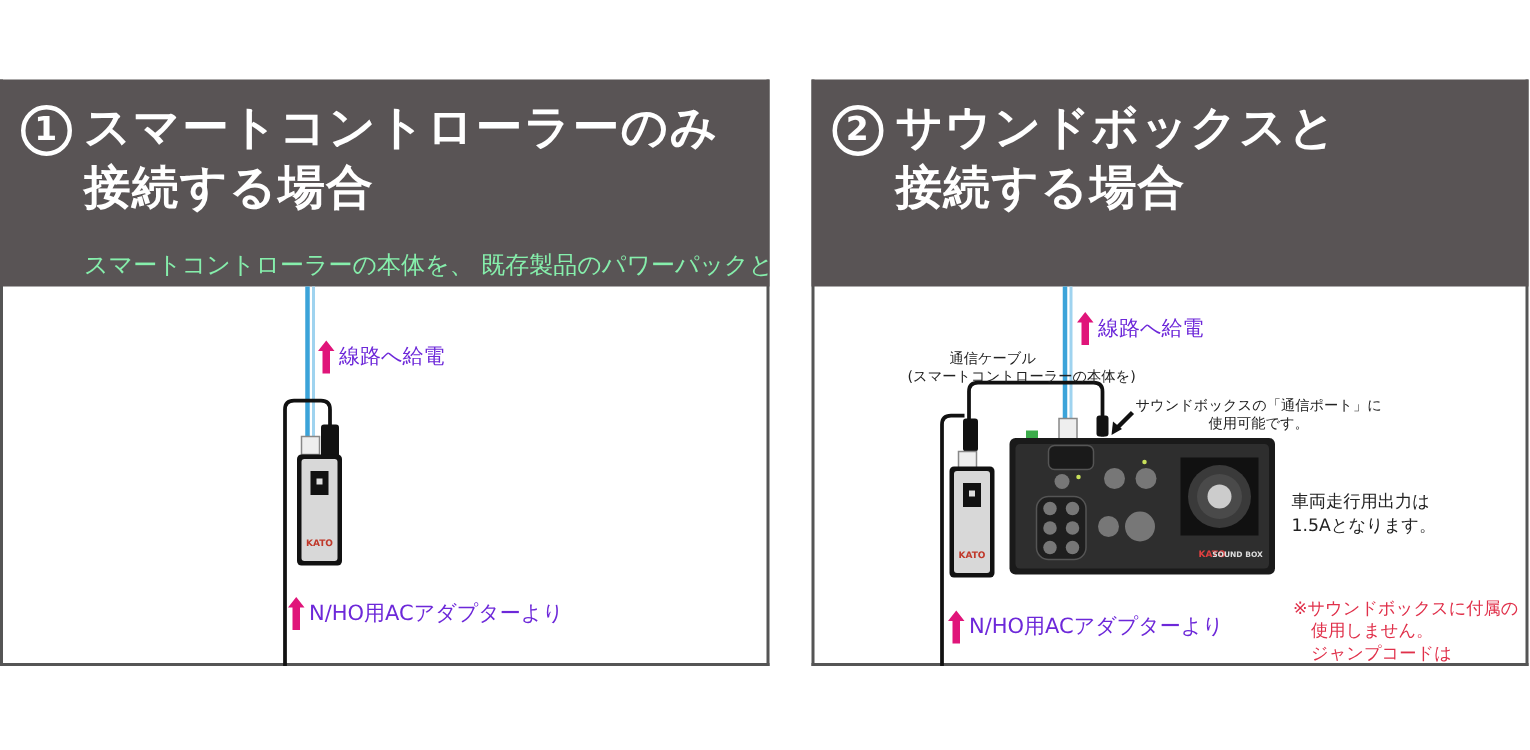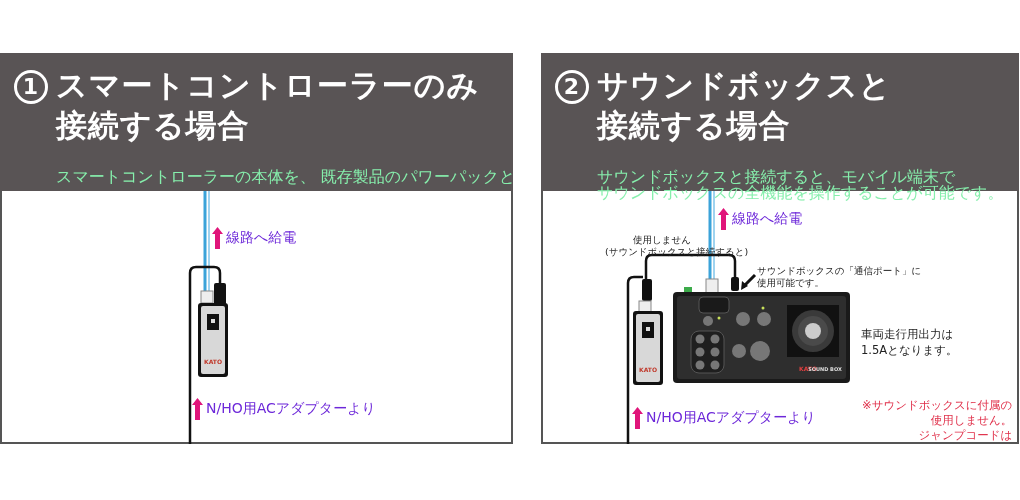--- a/index.html
+++ b/index.html
@@ -60,24 +60,20 @@
     <div class="lbl" style="left:204px;top:209px;">N/HO用ACアダプターより</div>
   </div>
 </div>
 
 <div class="panel p2">
   <div class="hdr">
     <div class="title">
       <span class="num">2</span><span>サウンドボックスと</span>
       <span class="l2">接続する場合</span>
     </div>
-    <div class="sub">
-      <div>サウンドボックスと接続すると、モバイル端末で</div>
-      <div>サウンドボックスの全機能を操作することが可能です。</div>
-    </div>
   </div>
   <div class="diagram">
     <svg width="478" height="253">
 
       <line x1="167" y1="0" x2="167" y2="92" stroke="#3ba3d9" stroke-width="3"></line>
       <line x1="171" y1="0" x2="171" y2="92" stroke="#9fd3ef" stroke-width="2"></line>
       <rect x="163" y="88" width="12" height="14" fill="#eee" stroke="#888"></rect>
 
       <rect x="141" y="96" width="8" height="7" fill="#3cab4a"></rect>
 
@@ -119,34 +115,34 @@
       <circle cx="270" cy="140" r="15" fill="#4a4a4a"></circle>
       <circle cx="270" cy="140" r="8" fill="#ccc"></circle>
       <text x="256" y="180" font-size="6" fill="#e04040" font-weight="bold">KATO</text>
       <text x="282" y="180" font-size="5" fill="#ddd" font-weight="bold" text-anchor="middle">SOUND BOX</text>
     </svg>
     <svg class="arrow" style="left:175px;top:17px;" viewBox="0 0 11 22">
         <path d="M5.5,0 L11,7 L8,7 L8,22 L3,22 L3,7 L0,7 Z" fill="#e0157a"></path>
       </svg>
     <div class="lbl" style="left:189px;top:19px;">線路へ給電</div>
     <div class="lbl-s" style="left:62px;top:43px;">
-      <div style="padding-left:28px;">使用しません</div>
-      <div>(サウンドボックスと接続すると)</div>
+      <div style="padding-left:28px;">通信ケーブル</div>
+      <div>(スマートコントローラーの本体を)</div>
     </div>
-    <div class="lbl-s" style="left:214px;top:74px;">
+    <div class="lbl-s" style="left:214px;top:74px;text-align:center;">
       <div>サウンドボックスの「通信ポート」に</div>
       <div>使用可能です。</div>
     </div>
     <div class="lbl-m" style="left:318px;top:135px;">
       <div>車両走行用出力は</div>
       <div>1.5Aとなります。</div>
     </div>
     <svg class="arrow" style="left:89px;top:216px;" viewBox="0 0 11 22">
         <path d="M5.5,0 L11,7 L8,7 L8,22 L3,22 L3,7 L0,7 Z" fill="#e0157a"></path>
       </svg>
     <div class="lbl" style="left:103px;top:218px;">N/HO用ACアダプターより</div>
-    <div class="note" style="left:319px;top:207px;text-align:right;">
+    <div class="note" style="left:319px;top:207px;">
       <div>※サウンドボックスに付属の</div>
       <div style="padding-left:12px;">使用しません。</div>
       <div style="padding-left:12px;">ジャンプコードは</div>
     </div>
   </div>
 </div>
 
 </body></html>

